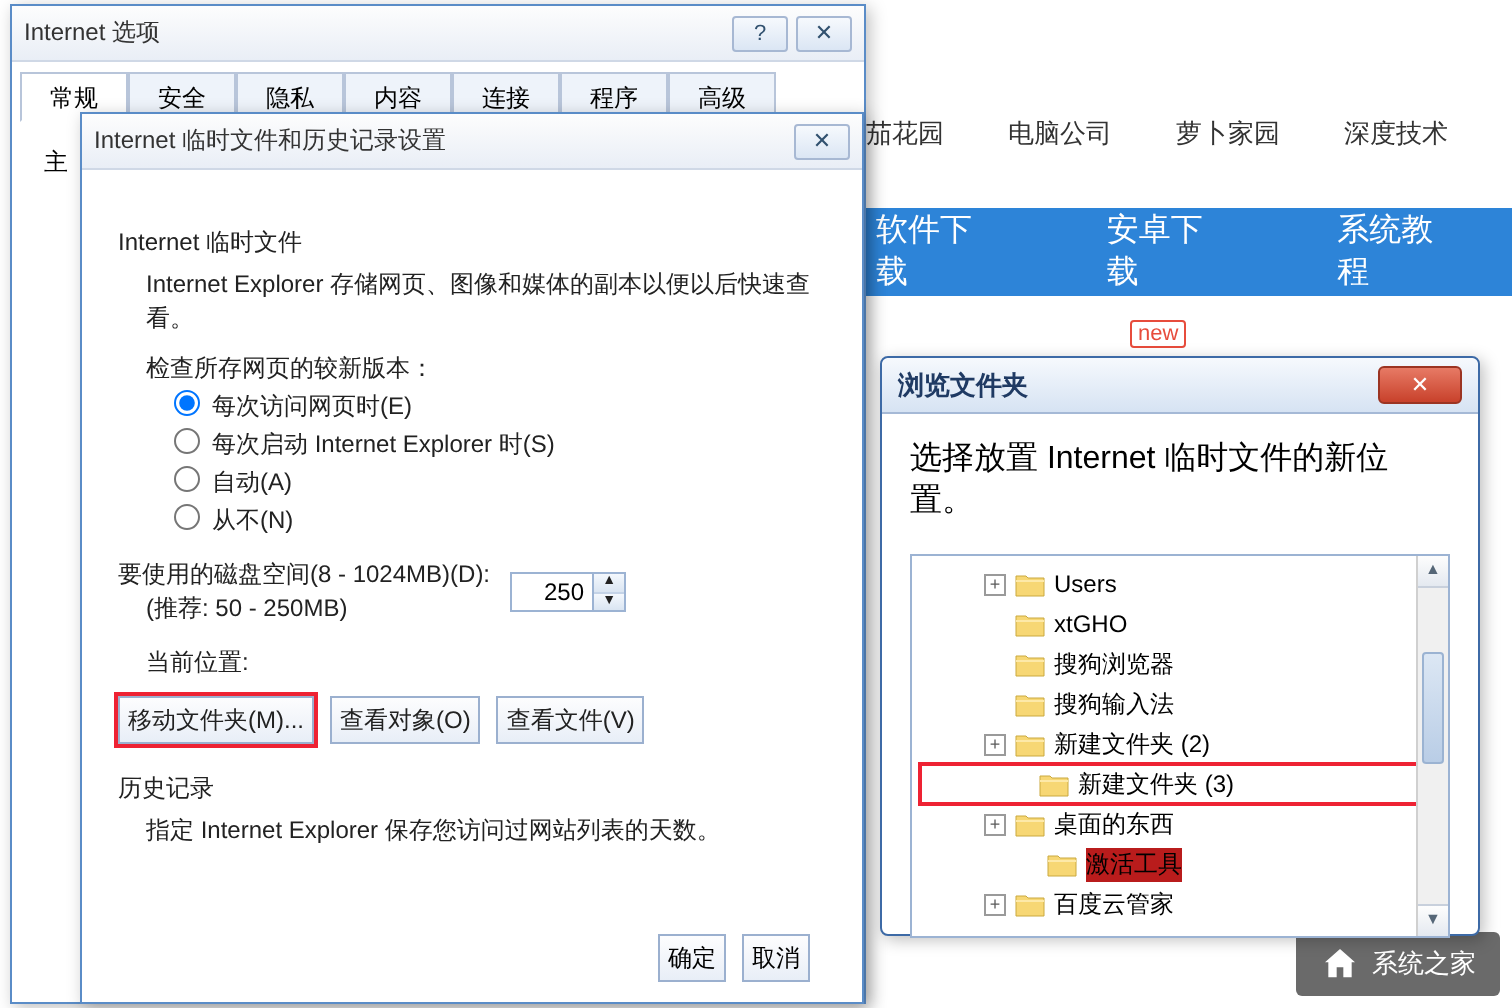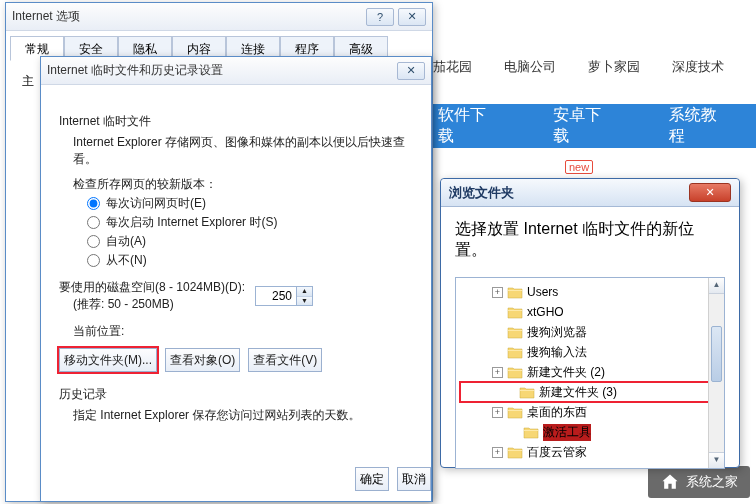--- a/index.html
+++ b/index.html
@@ -24,33 +24,33 @@
     .tab { padding: 4px 14px 2px; border: 1px solid #b8c5da; border-bottom: none; background: #eef3fa; margin-right: 0px; font-size: 12px; position: relative; top: 1px; }
     .tab.active { background: #fff; border-bottom: 1px solid #fff; }
     .options-body { padding: 12px 16px; }
     .options-body .heading { font-size: 12px; margin-bottom: 4px; }
     
     .win-settings { left: 40px; top: 56px; width: 392px; height: 446px; }
     .settings-body { padding: 14px 18px; font-size: 12px; color: #222; }
     .group-title { margin: 14px 0 4px 0; }
     .indent { margin-left: 14px; }
     .desc { margin-bottom: 8px; }
-    .radio-row { display: flex; align-items: center; margin: 2px 0; }
+    .radio-row { display: flex; align-items: flex-start; margin: 2px 0; }
     .radio-row input { margin-right: 6px; }
     .spin-row { display: flex; align-items: center; margin: 10px 0 2px 0; }
     .spin { width: 58px; height: 20px; border: 1px solid #9cb3d3; display: flex; margin-left: 10px; }
     .spin input { width: 40px; border: none; text-align: right; padding: 0 4px; font-size: 12px; }
     .spin-btns { width: 16px; display: flex; flex-direction: column; border-left: 1px solid #9cb3d3; }
     .spin-btns div { flex: 1; background: linear-gradient(#f4f8fd,#dae5f2); font-size: 7px; text-align: center; line-height: 8px; border-bottom: 1px solid #c4d3e7; }
     .spin-btns div:last-child { border-bottom: none; }
     .path { margin: 2px 0 8px 14px; word-break: break-all; }
     .btn-row { display: flex; gap: 8px; margin: 8px 0; }
     .btn { height: 24px; padding: 0 4px; border: 1px solid #9bb0cf; background: linear-gradient(#fdfdfe,#e8eef7); font-size: 12px; display: flex; align-items: center; }
     .btn.hl { outline: 2px solid #e23; }
-    .footer-btns { position: absolute; bottom: 10px; right: 0; display: flex; gap: 8px; }
+    .footer-btns { position: absolute; bottom: 10px; right: 26px; display: flex; gap: 8px; }
     
     .win-browse { left: 440px; top: 178px; width: 300px; height: 290px; border-radius: 4px; border-color: #3d6aa6; }
     .browse-title { height: 28px; background: linear-gradient(#f6f9fd,#d6e3f3); border-bottom: 1px solid #a5b9d6; display: flex; align-items: center; padding: 0 8px; border-radius: 4px 4px 0 0; }
     .browse-title .title { flex: 1; color: #1f3a63; font-weight: bold; font-size: 13px; }
     .browse-body { padding: 12px 14px; }
     .prompt { font-size: 16px; margin-bottom: 16px; }
     .tree-box { border: 1px solid #9cb3d3; height: 192px; overflow: auto; padding: 4px; background: #fff; position: relative; }
     .tree-item { display: flex; align-items: center; height: 20px; font-size: 12px; }
     .tree-exp { width: 11px; height: 11px; margin-right: 4px; display: flex; align-items: center; justify-content: center; font-size: 9px; color: #5a5a5a; }
     .tree-exp.box { border: 1px solid #9a9a9a; background: #fff; line-height: 8px; }

